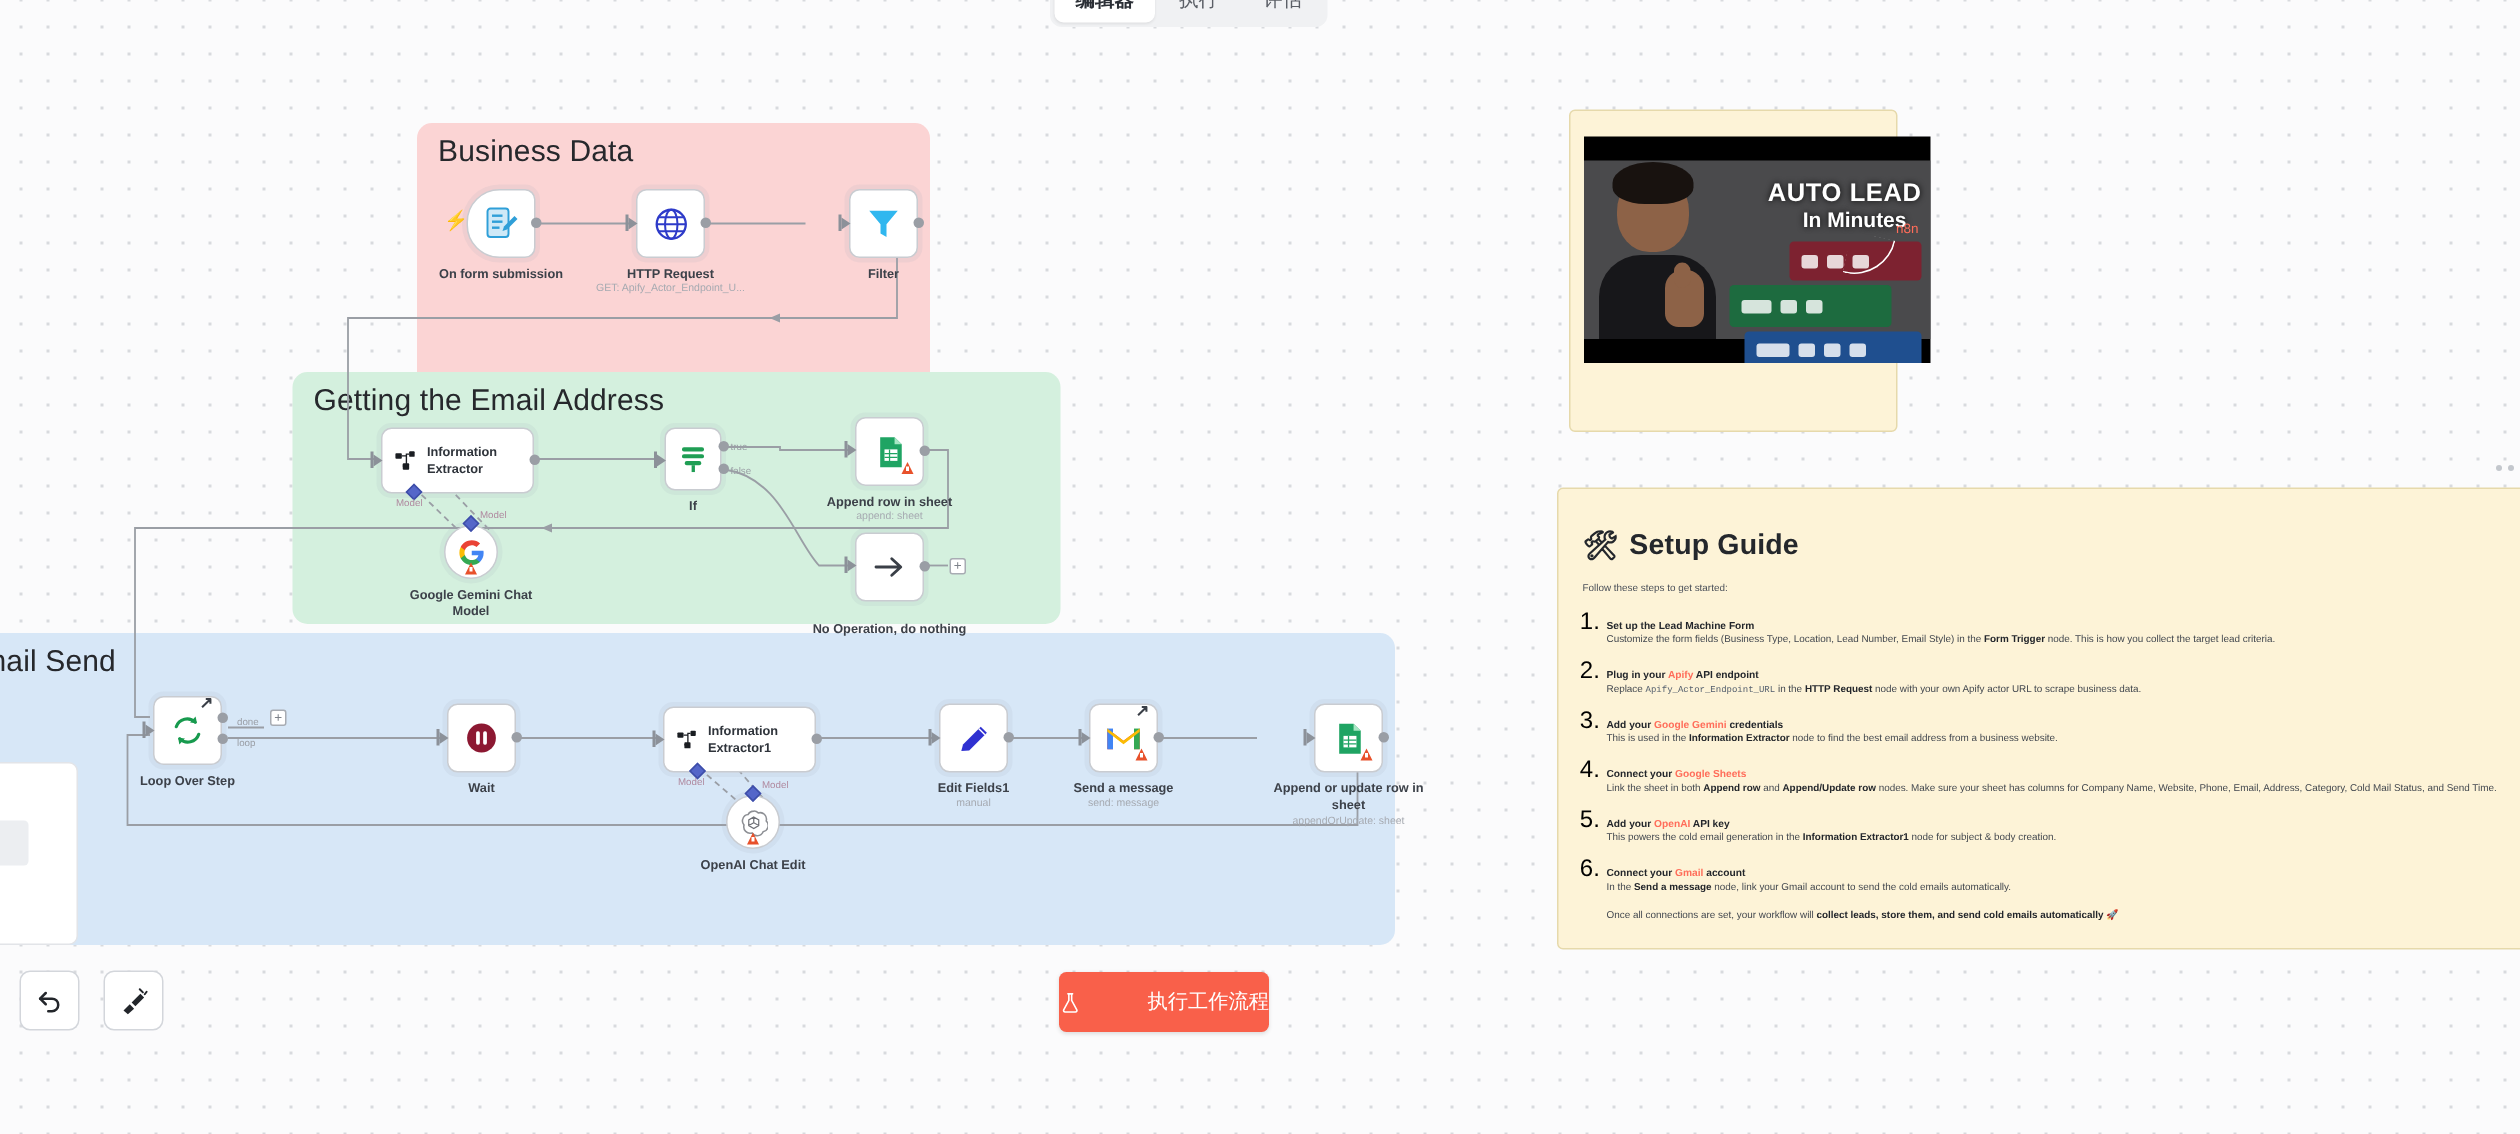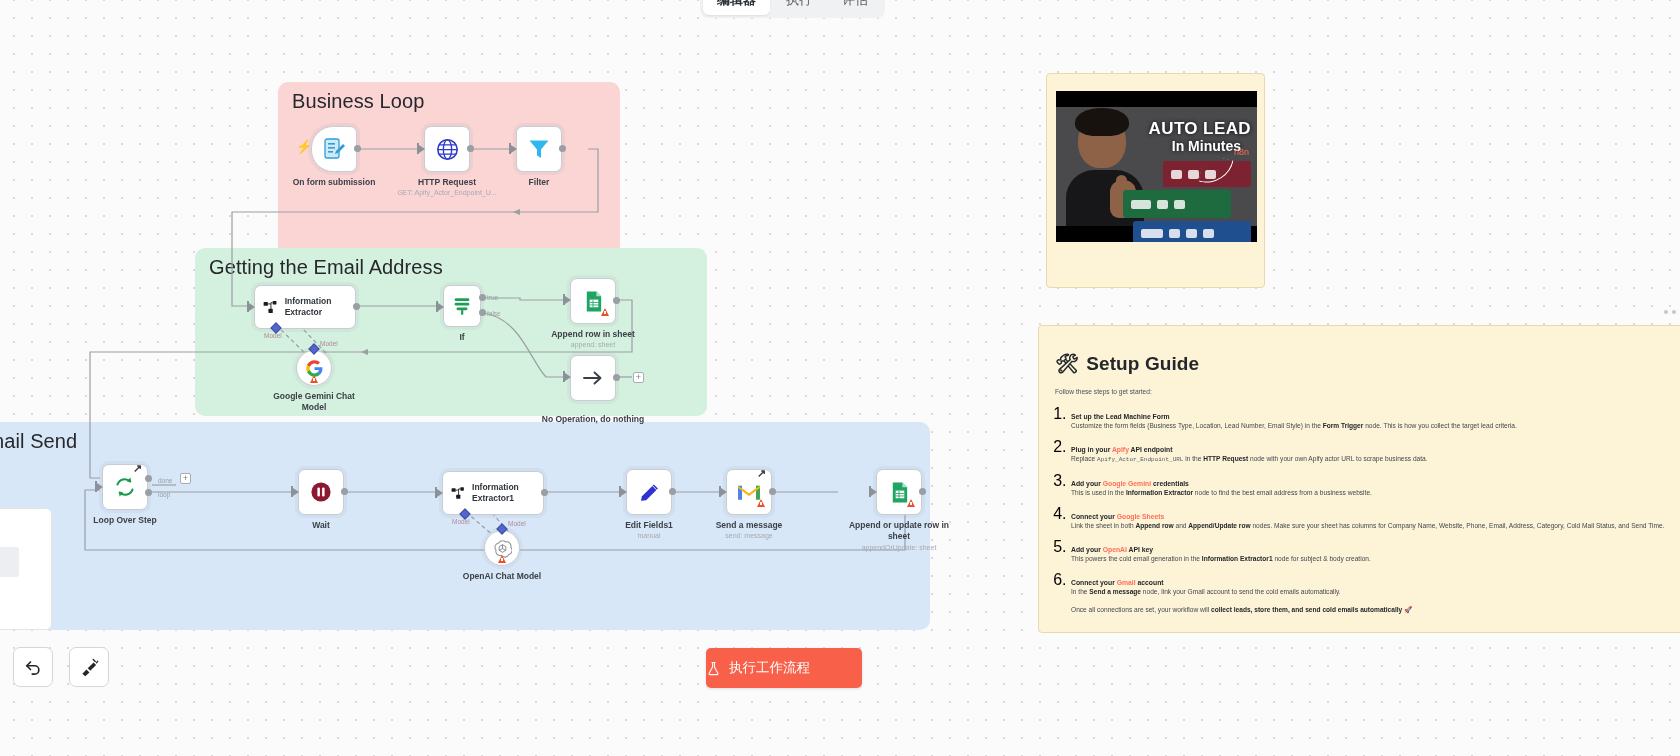--- a/index.html
+++ b/index.html
@@ -94,21 +94,21 @@
   .mini-arrow { position:absolute; color:#3a3f47; font-size:11px; z-index:13; font-weight:bold;}
   .diamond { position:absolute; width:8px;height:8px;background:#5466c9;
      transform:rotate(45deg); z-index:13; border:1px solid #3e4ea8;}
   .modlabel { position:absolute; font-size:6.5px; color:#b08aa0; z-index:13; white-space:nowrap;}
 
   
   .sticky { position: absolute; background: #fdf3d7; border: 1px solid #e6d9ab;
      border-radius: 4px; z-index: 8; }
   #sticky-video { left: 1046px; top: 73px; width: 219px; height: 215px; padding: 9px 9px 0 9px; }
   #sticky-video .stitle { font-size: 11.5px; font-weight: 700; color: #33383f; line-height: 15px; }
-  .thumb { position: relative; margin-top: 8px; width: 201px; height: 151px;
+  .thumb { position: relative; margin-top: 8px; width: 231px; height: 151px;
      background: #000; overflow: hidden; }
   .thumb .bg { position:absolute; inset: 16px 0; background:#4a4a4c; }
   .thumb .person { position:absolute; left: 4px; bottom: 16px; width: 88px; height: 118px; }
   .thumb .head { position:absolute; left:18px; top:6px; width:48px;height:54px;
      background:#8d6247; border-radius:50% 50% 45% 45%; }
   .thumb .hair { position:absolute; left:15px; top:0px; width:54px;height:28px;
      background:#18120f; border-radius:50% 50% 40% 40%; }
   .thumb .torso { position:absolute; left:6px; bottom:0; width:78px;height:56px;
      background:#17171a; border-radius:28px 28px 0 0; }
   .thumb .thumbup { position:absolute; left:50px; bottom:8px; width:26px;height:38px;
@@ -156,40 +156,40 @@
      background:#fff; border:1px solid #e2e4e8; border-radius:6px; z-index: 9; }
   #ghost-panel .bar { position:absolute; left:8px; top:38px; width:40px; height:30px;
      background:#eceef1; border-radius:3px; }
 
   
   .edge-dots { position:absolute; right:4px; top:310px; display:flex; gap:4px; z-index:20; }
   .edge-dots span { width:4px; height:4px; border-radius:50%; background:#c3c7cd; }
 
   
   #btn-execute {
-    position: absolute; left: 706px; top: 648px; width: 156px; height: 40px;
+    position: absolute; left: 706px; top: 648px; width: 140px; height: 40px;
     background: #f9604a; border: none; border-radius: 5px; color: #fff;
     font-size: 13.5px; font-family: "Liberation Sans", sans-serif;
-    display: flex; align-items: center; justify-content: flex-start; gap: 8px;
+    display: flex; align-items: center; justify-content: space-between; gap: 8px;
     cursor: pointer; z-index: 30; box-shadow: 0 1px 3px rgba(0,0,0,.12);
   }
 </style>
 </head>
 <body>
 
 <div id="canvas">
 
   <div class="tabbar">
     <div class="tab active">编辑器</div>
     <div class="tab">执行</div>
     <div class="tab">评估</div>
   </div>
 
   <div class="group" id="grp-business">
-    <div class="gtitle">Business Loop</div>
+    <div class="gtitle">Business Data</div>
   </div>
   <div class="group" id="grp-email-addr">
     <div class="gtitle">Getting the Email Address</div>
   </div>
   <div class="group" id="grp-email-send">
     <div class="gtitle">Email Send</div>
   </div>
 
   <svg class="wires">
 
@@ -253,21 +253,21 @@
         <circle cx="12" cy="12" r="9.3" fill="none" stroke="#2e3bc9" stroke-width="1.5"></circle>
         <ellipse cx="12" cy="12" rx="4" ry="9.3" fill="none" stroke="#2e3bc9" stroke-width="1.3"></ellipse>
         <path d="M2.7 12 H21.3 M4 7.5 H20 M4 16.5 H20" stroke="#2e3bc9" stroke-width="1.2" fill="none"></path>
       </svg>
     </div>
     <div class="endpoint" style="left:43px; top:19px;"></div>
     <div class="nlabel" style="top:51px;">HTTP Request</div>
     <div class="nsub" style="top:62px;">GET: Apify_Actor_Endpoint_U...</div>
   </div>
 
-  <div class="node" style="left:516px; top:126px;">
+  <div class="node" style="left:566px; top:126px;">
     <div class="inbar" style="left:-7px; top:17px;"></div>
     <div class="inarrow" style="left:-5px; top:19px;"></div>
     <div class="nbox square">
       <svg width="24" height="24" viewBox="0 0 24 24">
         <path d="M2.5 3.5 H21.5 L14 12.5 V21 L10 18.6 V12.5 Z" fill="#30b7ef"></path>
       </svg>
     </div>
     <div class="endpoint" style="left:43px; top:19px;"></div>
     <div class="nlabel" style="top:51px;">Filter</div>
   </div>
@@ -453,21 +453,21 @@
   <div class="node" style="left:484px; top:530px;">
     <div class="diamond" style="left:14px; top:-5px;"></div>
     <div class="modlabel" style="left:24px; top:-10px;">Model</div>
     <div class="nbox round">
       <svg width="19" height="19" viewBox="0 0 24 24">
         <path d="M12 2.2c-2 0-3.8 1.1-4.7 2.8-2 .2-3.7 1.5-4.4 3.4-.8 1.9-.4 4 .9 5.5-.5 1.9 0 4 1.4 5.4 1.4 1.4 3.5 1.9 5.4 1.3 1 1.5 2.8 2.4 4.6 2.3 2.1-.1 3.9-1.4 4.7-3.3 1.9-.4 3.5-1.8 4-3.7.6-1.9 0-4-1.4-5.4.5-1.9 0-4-1.4-5.4-1.4-1.4-3.4-1.9-5.3-1.4-1-1-2.4-1.6-3.8-1.5z" fill="none" stroke="#8d8f94" stroke-width="1.3"></path>
         <path d="M12 7.2 L16.2 9.6 V14.4 L12 16.8 L7.8 14.4 V9.6 Z M12 7.2 V12 L16.2 14.4 M12 12 L7.8 14.4" fill="none" stroke="#6e7076" stroke-width="1"></path>
       </svg>
     </div>
     <div class="warn" style="left:14px; top:25px;"></div>
-    <div class="nlabel" style="top:41px;">OpenAI Chat Model</div>
+    <div class="nlabel" style="top:41px;">OpenAI Chat Edit</div>
   </div>
 
   <div class="sticky" id="sticky-video">
     <div class="thumb">
       <div class="bg"></div>
       <div class="person">
         <div class="torso"></div>
         <div class="head"></div>
         <div class="hair"></div>
         <div class="thumbup"></div>

